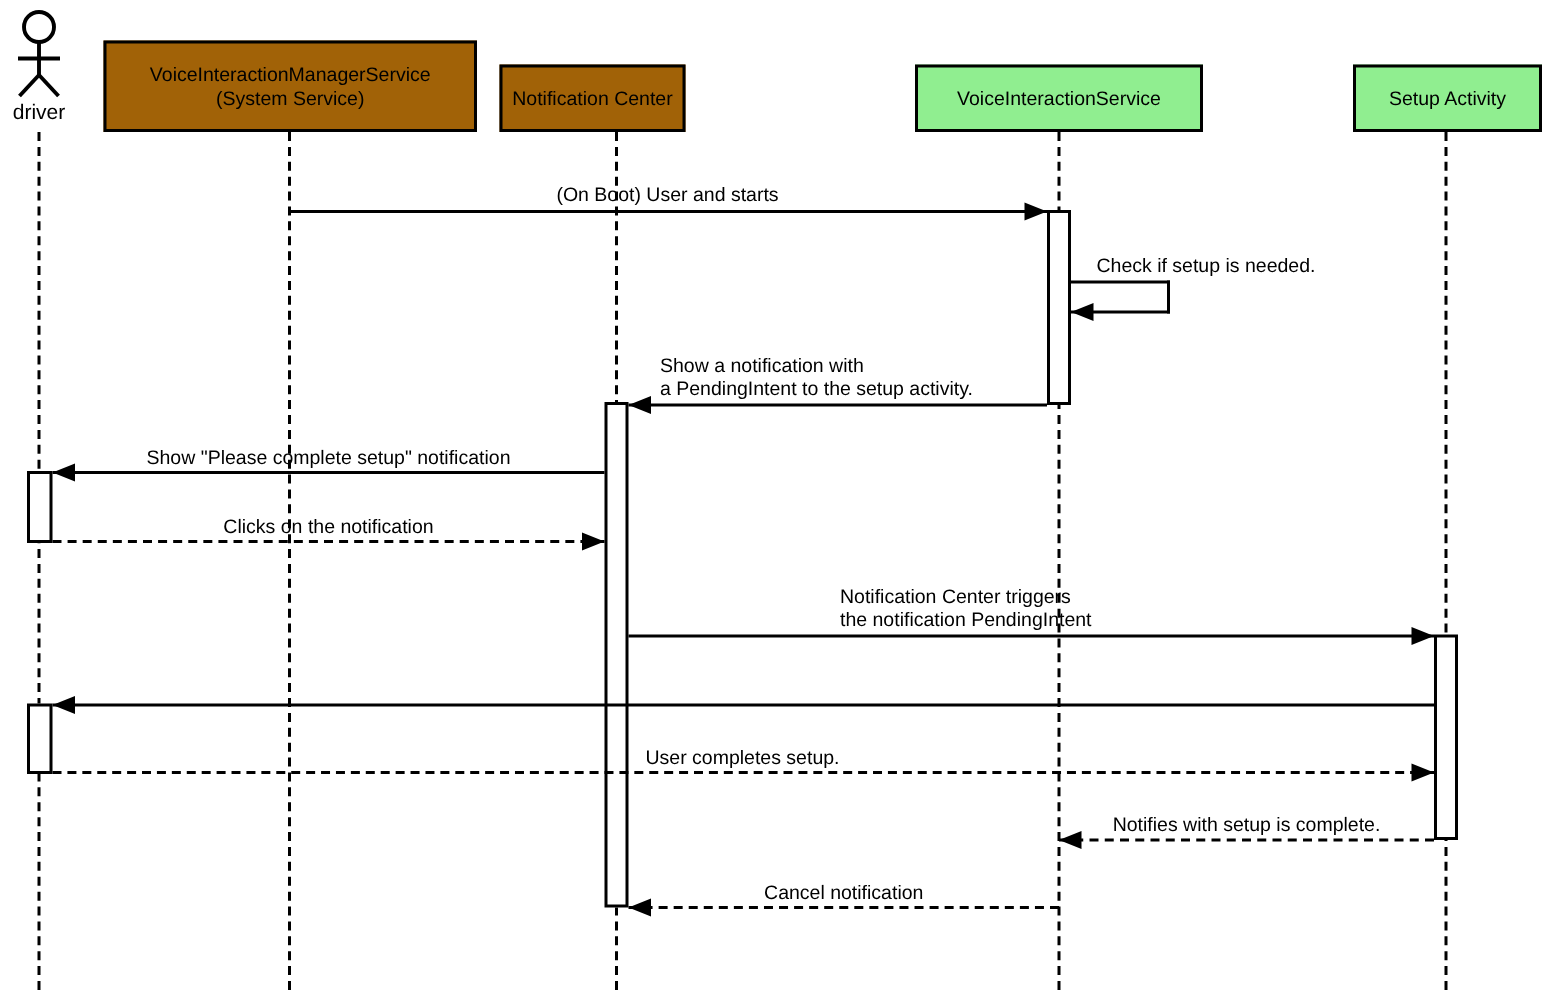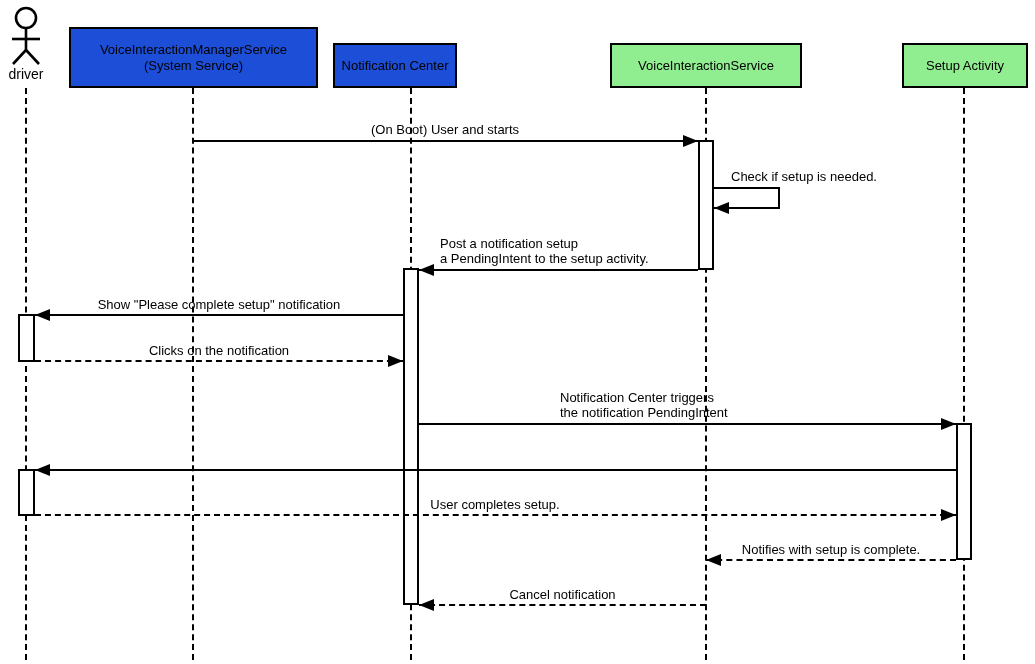--- a/index.html
+++ b/index.html
@@ -6,21 +6,21 @@
   .canvas{
     position:relative;width:1035px;height:664px;background:#ffffff;
     font-family:"Liberation Sans",sans-serif;color:#000;overflow:hidden;
   }
   .lifeline{position:absolute;width:0;border-left:2px dashed #000;}
   .pbox{
     position:absolute;border:2px solid #000;box-sizing:border-box;
     display:flex;flex-direction:column;align-items:center;justify-content:center;
     font-size:13px;line-height:16px;text-align:center;
   }
-  .cyan{background:#1d4ed8;}
+  .cyan{background:#a16207;}
   .green{background:#90ee90;}
   .activation{position:absolute;background:#ffffff;border:2px solid #000;box-sizing:border-box;}
   .mline{position:absolute;height:0;border-top:2px solid #000;}
   .mline.dashed{border-top-style:dashed;}
   .vline{position:absolute;width:0;border-left:2px solid #000;}
   .arrow{position:absolute;width:0;height:0;}
   .arrow.right{border-top:6px solid transparent;border-bottom:6px solid transparent;border-left:15px solid #000;}
   .arrow.left{border-top:6px solid transparent;border-bottom:6px solid transparent;border-right:15px solid #000;}
   .mlabel{position:absolute;font-size:13px;line-height:15px;white-space:nowrap;}
   .center{text-align:center;}
@@ -74,21 +74,21 @@
   <div class="mlabel center" style="left:295px;top:122px;width:300px">(On Boot) User and starts</div>
 
   <div class="mline" style="left:714px;top:187px;width:66px"></div>
   <div class="vline" style="left:778px;top:187px;height:22px"></div>
   <div class="mline" style="left:714px;top:207px;width:66px"></div>
   <div class="arrow left" style="left:714px;top:202px"></div>
   <div class="mlabel" style="left:731px;top:169px">Check if setup is needed.</div>
 
   <div class="mline" style="left:419px;top:269px;width:279px"></div>
   <div class="arrow left" style="left:419px;top:264px"></div>
-  <div class="mlabel" style="left:440px;top:236px"><span>Post a notification setup</span><br><span>a PendingIntent to the setup activity.</span></div>
+  <div class="mlabel" style="left:440px;top:236px"><span>Show a notification with</span><br><span>a PendingIntent to the setup activity.</span></div>
 
   <div class="mline" style="left:35px;top:314px;width:368px"></div>
   <div class="arrow left" style="left:35px;top:309px"></div>
   <div class="mlabel center" style="left:59px;top:297px;width:320px">Show "Please complete setup" notification</div>
 
   <div class="mline dashed" style="left:35px;top:360px;width:368px"></div>
   <div class="arrow right" style="left:388px;top:355px"></div>
   <div class="mlabel center" style="left:59px;top:343px;width:320px">Clicks on the notification</div>
 
   <div class="mline" style="left:419px;top:423px;width:537px"></div>

